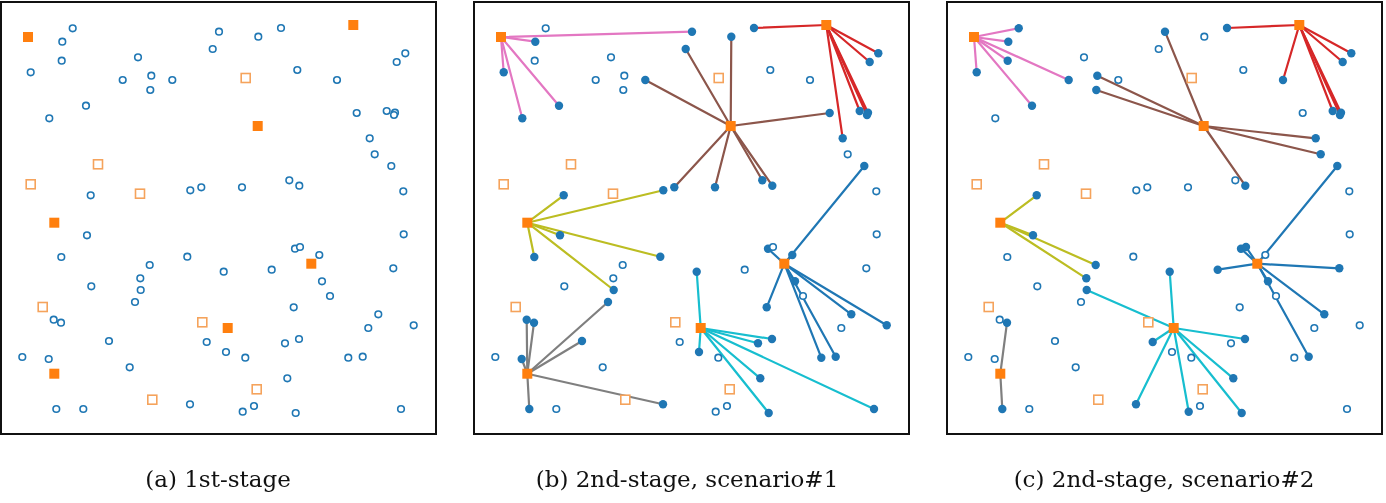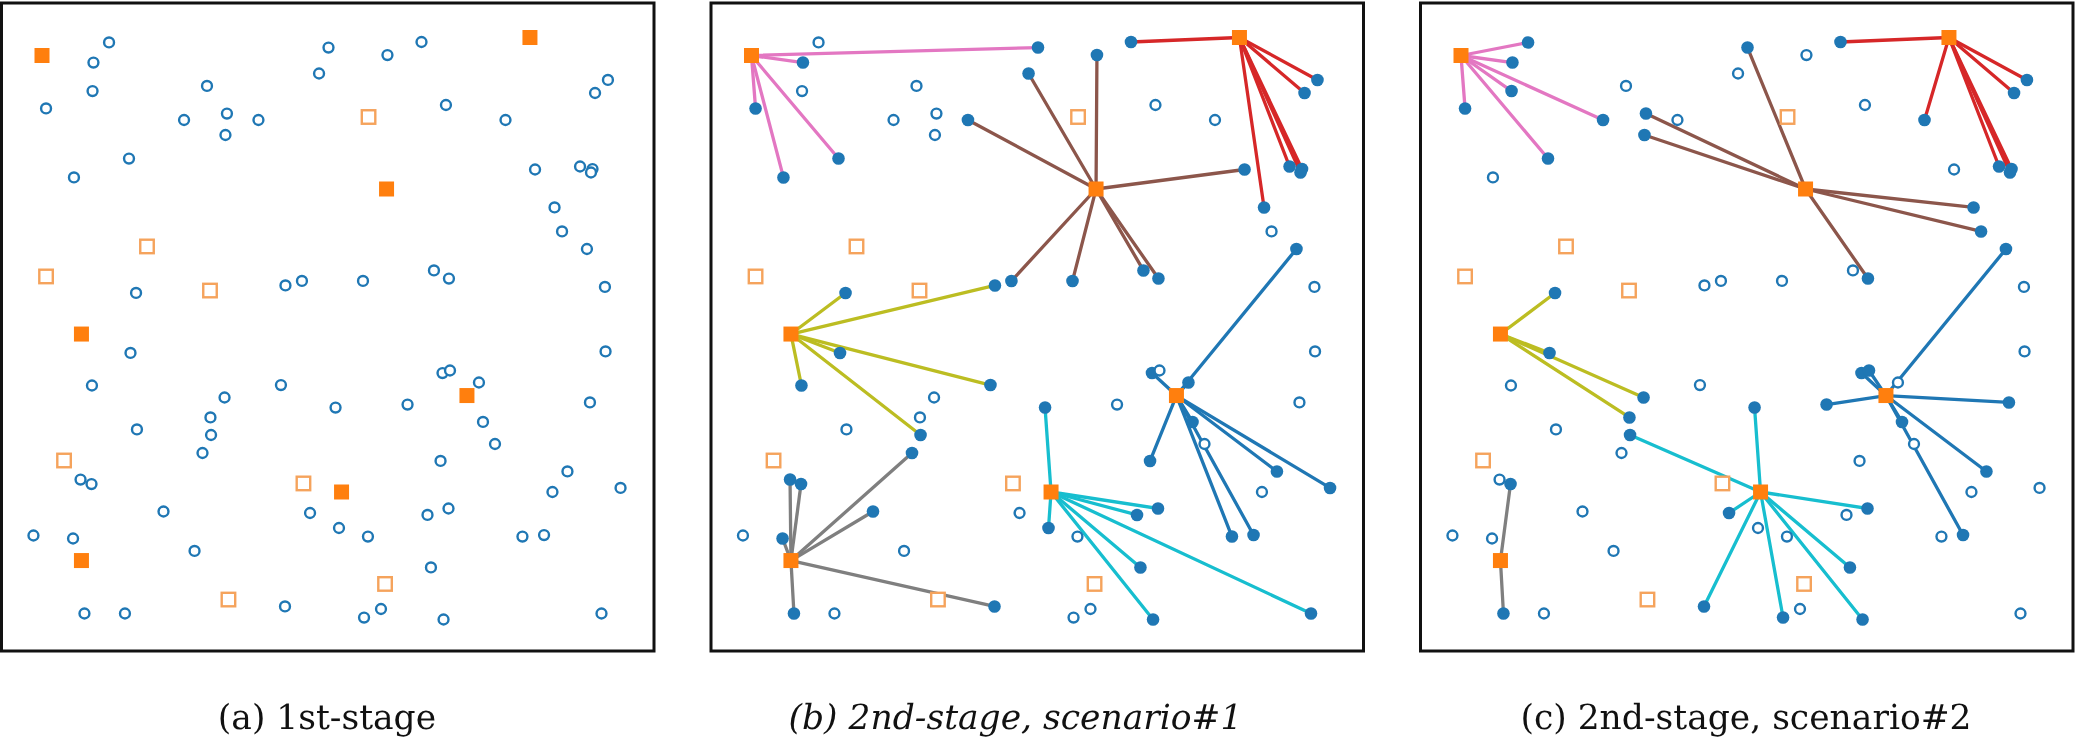--- a/index.html
+++ b/index.html
@@ -402,14 +402,14 @@
         <circle cx="241.7" cy="409.7" r="4.2" fill="#1f77b4"></circle>
         <circle cx="253" cy="404" r="3.3" fill="#fff" stroke="#1f77b4" stroke-width="1.6"></circle>
         <circle cx="294.7" cy="411" r="4.2" fill="#1f77b4"></circle>
         <circle cx="400" cy="407" r="3.3" fill="#fff" stroke="#1f77b4" stroke-width="1.6"></circle>
       </g>
       <rect x="0" y="0" width="435" height="432" fill="none" stroke="#111111" stroke-width="2"></rect>
     </svg>
 </div>
 
 <div class="caption" style="left:-12px;">(a) 1st-stage</div>
-<div class="caption" style="left:447px;font-style:italic;">(b) 2nd-stage, scenario#1</div>
+<div class="caption" style="left:457px;">(b) 2nd-stage, scenario#1</div>
 <div class="caption" style="left:934px;">(c) 2nd-stage, scenario#2</div>
 
 </body></html>

